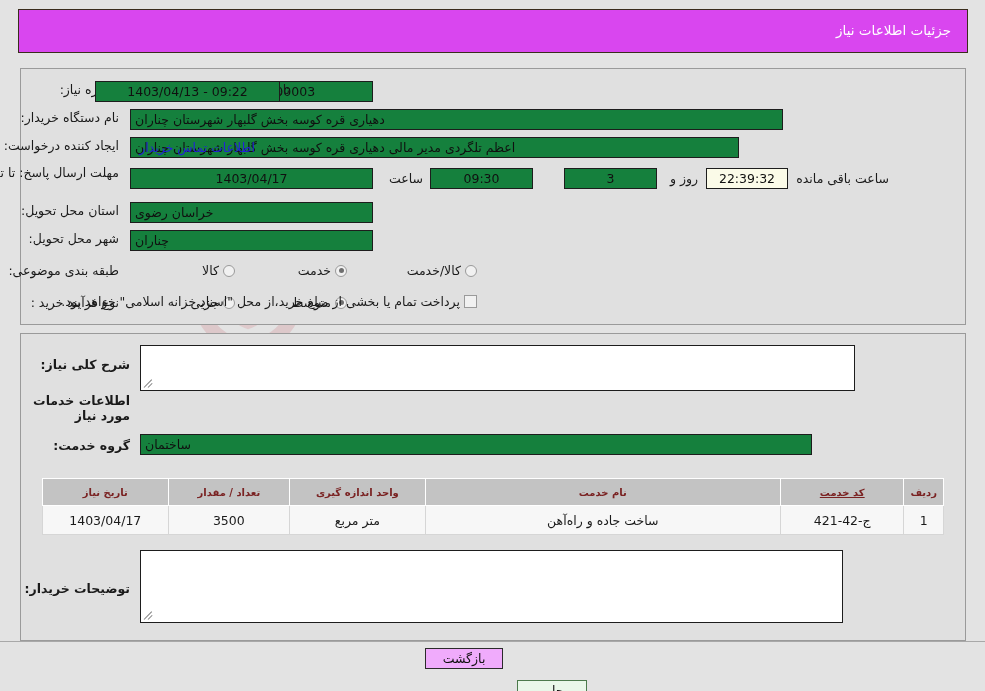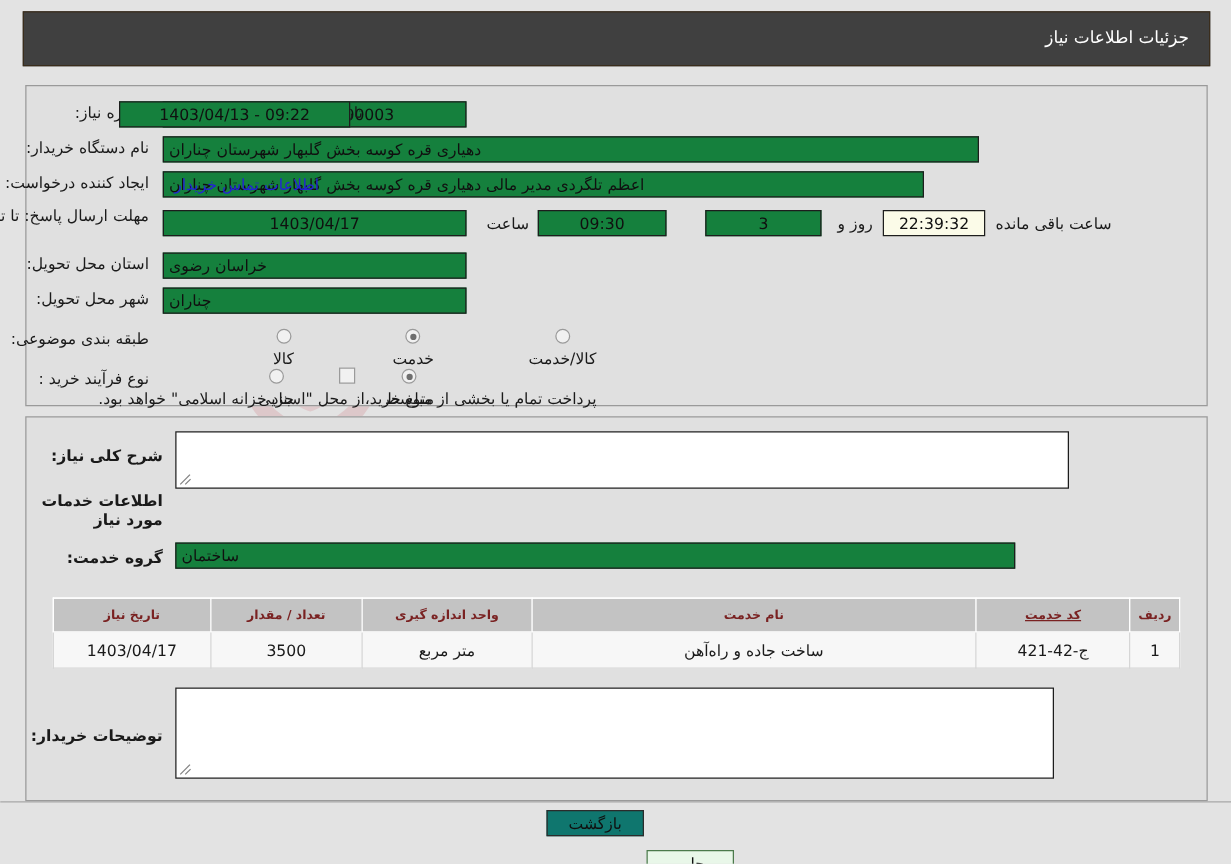--- a/index.html
+++ b/index.html
@@ -46,21 +46,21 @@
     font-size: 44px; font-weight: bold;
     color: rgba(180,150,150,0.20);
     direction: ltr; white-space: nowrap;
   }
 
   
   .page-header {
     position: absolute;
     left: 18px; top: 9px;
     width: 950px; height: 44px;
-    background: #404040;
+    background: #d946ef;
     border: 1px solid #3a2d1c;
     z-index: 10;
   }
   .page-header-title {
     position: absolute;
     right: 16px; top: 12px;
     color: #ffffff;
     font-size: 13.5px;
     letter-spacing: .2px;
   }
@@ -102,21 +102,21 @@
   .fld.timer  { background: #fbfbe8; justify-content: center; }
   .mini-text { font-size: 12.5px; color: #1a1a1a; white-space: nowrap; }
   .link {
     font-size: 12.5px;
     color: #2323d6;
     cursor: pointer;
     white-space: nowrap;
   }
 
   
-  .radio-wrap { display: flex; align-items: center; gap: 4px; flex-direction: column; }
+  .radio-wrap { display: flex; align-items: center; gap: 4px; }
   .radio {
     width: 12px; height: 12px;
     border-radius: 50%;
     border: 1px solid #9a9a9a;
     background: #f1f1f1;
     display: inline-block;
     position: relative;
     flex: 0 0 auto;
   }
   .radio.checked::after {
@@ -211,21 +211,21 @@
     position: absolute;
     height: 21px;
     font-size: 12.5px;
     border: 1px solid #2b2b2b;
     display: flex; align-items: center; justify-content: center;
     cursor: pointer;
     color: #101010;
     z-index: 11;
   }
   .btn-print  { background: #e9f7e9; border-color: #4c7a4c; }
-  .btn-back   { background: #0f766e; border-color: #2b2b2b; margin-left: 12px; }
+  .btn-back   { background: #f0abfc; border-color: #2b2b2b; }
 </style>
 </head>
 <body>
 
 <div id="root">
 
   <div class="watermark">
     <div class="wm-top">AriaTender.net</div>
     <svg class="wm-shield" viewBox="0 0 100 108">
       <path d="M50 3 L95 20 V60 C95 85 72 100 50 105 C28 100 5 85 5 60 V20 Z" fill="none" stroke="rgba(210,140,145,0.30)" stroke-width="13"></path>

